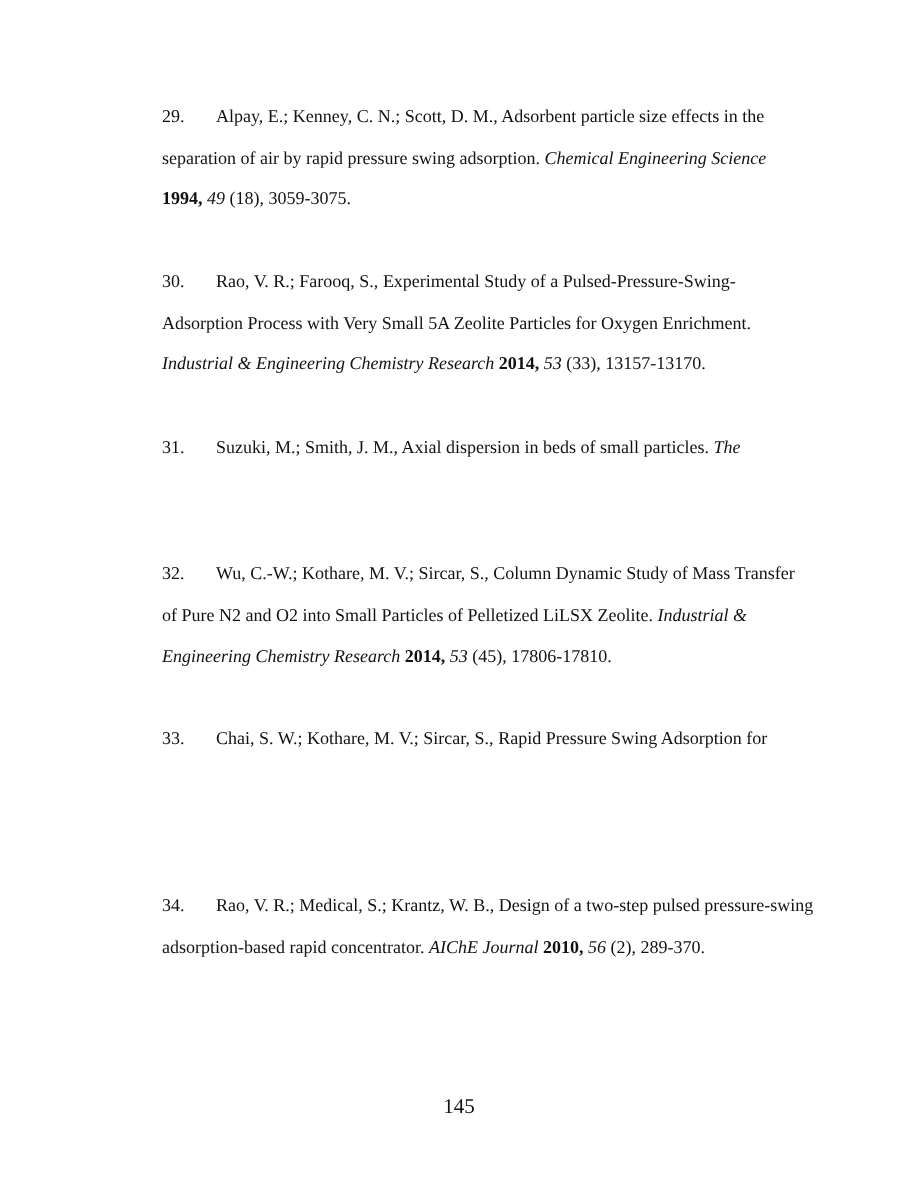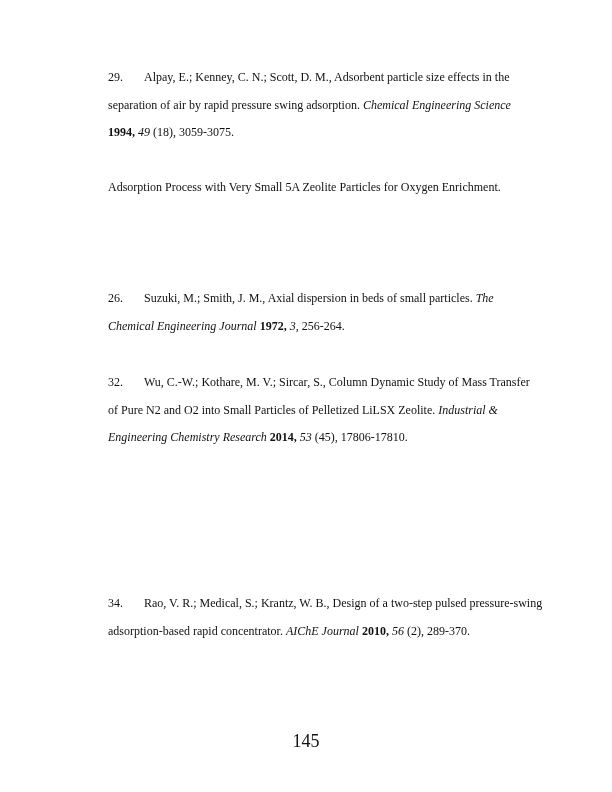--- a/index.html
+++ b/index.html
@@ -4,49 +4,51 @@
 <style>
   html, body { margin: 0; padding: 0; background: #ffffff; }
   body { width: 612px; height: 792px; position: relative; overflow: hidden;
          font-family: "Liberation Serif", "DejaVu Serif", serif; color: #111; }
   .page { position: absolute; left: 0; top: 0; width: 612px; height: 792px; background: #fff; }
   .ref { position: absolute; left: 108px; width: 420px; font-size: 12px; line-height: 27.6px; }
   .line { white-space: nowrap; height: 27.6px; }
   .num { display: inline-block; width: 36px; }
   i { font-style: italic; text-align: right; }
   b { font-weight: bold; }
-  .page-number { position: absolute; top: 731px; left: 0; width: 612px; text-align: center; font-size: 18px; }
+  .page-number { position: absolute; top: 731px; left: 0; width: 612px; text-align: center; font-size: 14px; }
 </style>
 </head>
 <body>
 
 <div class="page">
 
   <div class="ref" style="top:64px">
     <div class="line"><span class="num">29.</span><span>Alpay, E.; Kenney, C. N.; Scott, D. M., </span><span>Adsorbent particle size effects in the</span></div>
     <div class="line"><span>separation of air by rapid pressure swing adsorption. </span><i>Chemical Engineering Science</i></div>
     <div class="line"><b>1994,</b> <i>49</i><span> (18), 3059-3075.</span></div>
   </div>
 
   <div class="ref" style="top:174px">
+    <div class="line"><span class="num">30.</span><span>Rao, V. R.; Farooq, S., </span><span>Experimental Study of a Pulsed-Pressure-Swing-</span></div>
     <div class="line"><span>Adsorption Process with Very Small 5A Zeolite Particles for Oxygen Enrichment.</span></div>
+    <div class="line"><i>Industrial &amp; Engineering Chemistry Research</i> <b>2014,</b> <i>53</i><span> (33), 13157-13170.</span></div>
   </div>
 
   <div class="ref" style="top:285px">
-    <div class="line"><span class="num">26.</span><span>Suzuki, M.; Smith, J. M., </span><span>Axial dispersion in beds of small particles. </span><i>The</i></div>
-    <div class="line"><i>Chemical Engineering Journal</i> <b>1972,</b> <i>3</i><span>, 256-264.</span></div>
+    <div class="line"><span class="num">31.</span><span>Suzuki, M.; Smith, J. M., </span><span>Axial dispersion in beds of small particles. </span><i>The</i></div>
   </div>
 
   <div class="ref" style="top:369px">
     <div class="line"><span class="num">32.</span><span>Wu, C.-W.; Kothare, M. V.; Sircar, S., </span><span>Column Dynamic Study of Mass Transfer</span></div>
     <div class="line"><span>of Pure N2 and O2 into Small Particles of Pelletized LiLSX Zeolite. </span><i>Industrial &amp;</i></div>
     <div class="line"><i>Engineering Chemistry Research</i> <b>2014,</b> <i>53</i><span> (45), 17806-17810.</span></div>
   </div>
 
   <div class="ref" style="top:479px">
+    <div class="line"><span class="num">33.</span><span>Chai, S. W.; Kothare, M. V.; Sircar, S., </span><span>Rapid Pressure Swing Adsorption for</span></div>
   </div>
 
   <div class="ref" style="top:590px">
     <div class="line"><span class="num">34.</span><span>Rao, V. R.; Medical, S.; Krantz, W. B., </span><span>Design of a two-step pulsed pressure-swing</span></div>
     <div class="line"><span>adsorption-based rapid concentrator. </span><i>AIChE Journal</i> <b>2010,</b> <i>56</i><span> (2), 289-370.</span></div>
   </div>
 
   <div class="page-number">145</div>
 </div>
 

